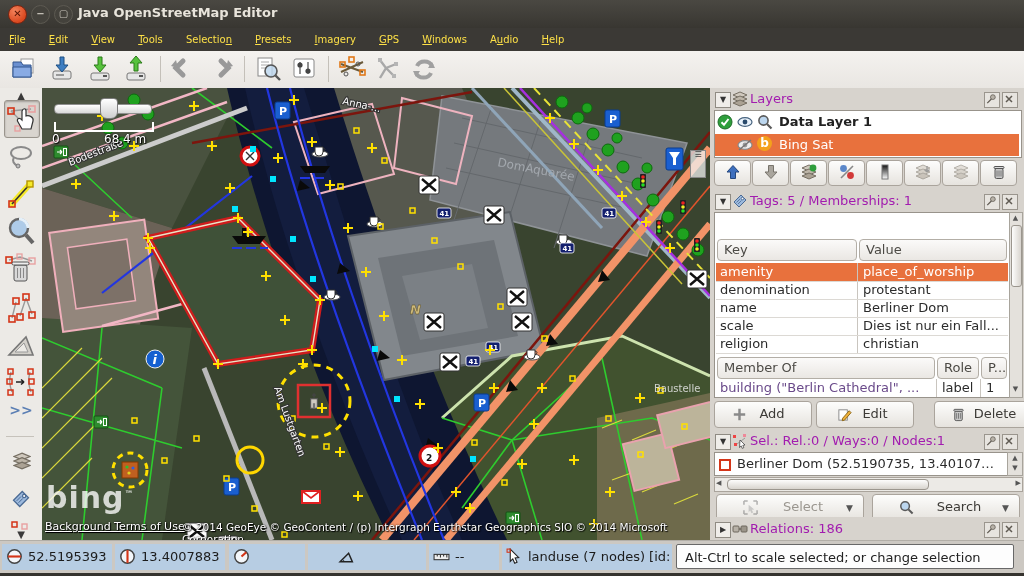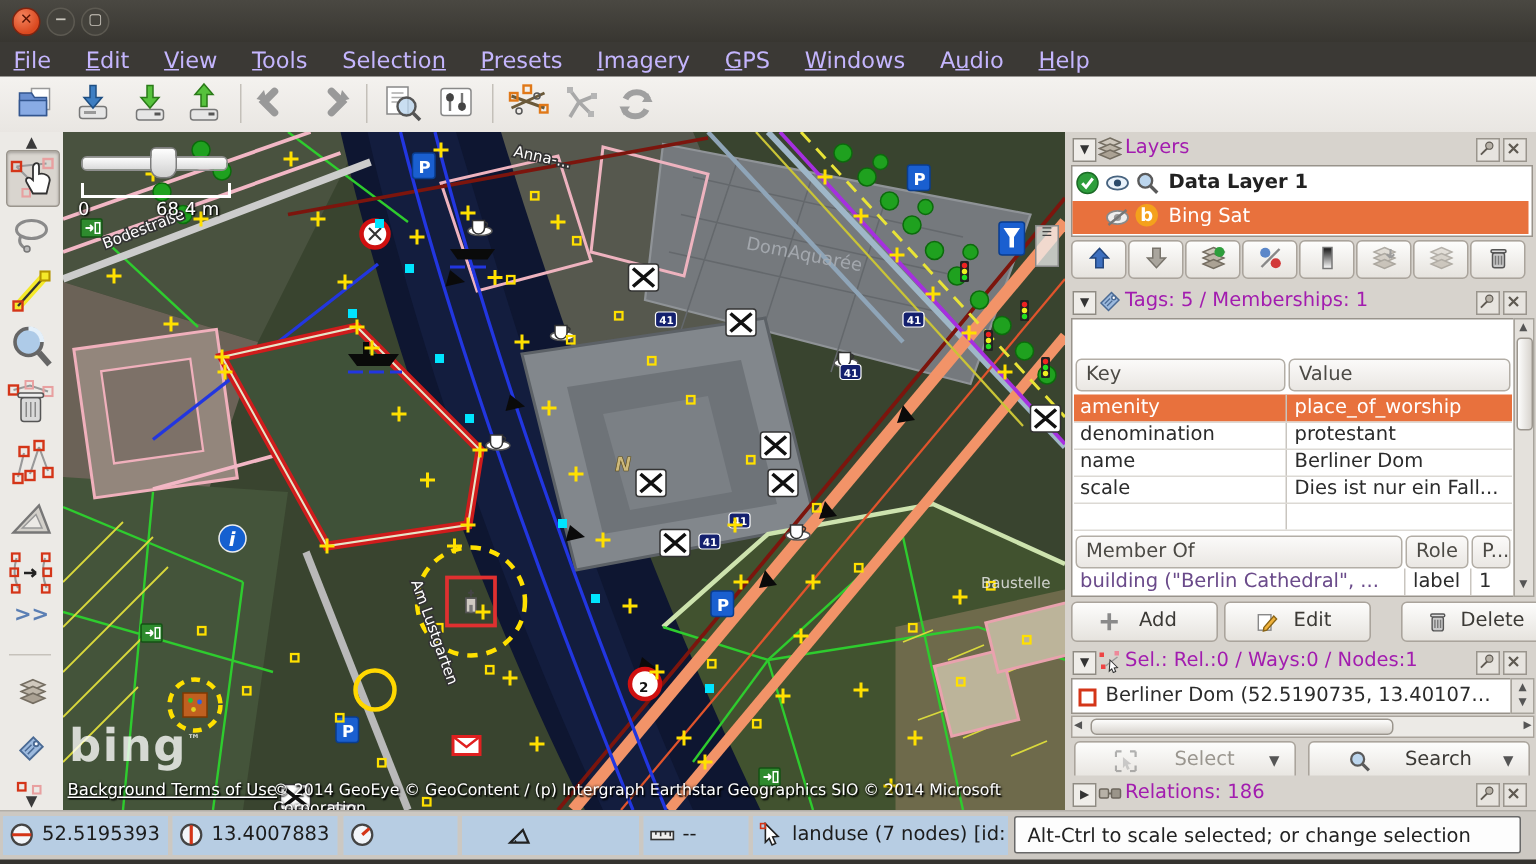--- a/index.html
+++ b/index.html
@@ -7,21 +7,21 @@
        font-family:"DejaVu Sans","Liberation Sans",sans-serif;background:#3b3935;}
   .ab{position:absolute;}
   
   #titlebar{left:0;top:0;width:1024px;height:28px;background:linear-gradient(#4a4842,#383631);border-bottom:1px solid #262420;}
   .wbtn{width:17px;height:17px;border-radius:50%;top:5px;}
   #btn-close{left:8px;background:radial-gradient(circle at 35% 30%,#f4835c,#d9481f 70%);border:1px solid #7e2410;color:#551203;font:bold 10px/15px "DejaVu Sans";text-align:center;}
   #btn-min,#btn-max{background:#44423c;border:1px solid #5d5a52;color:#c9c5bc;font:bold 10px/15px "DejaVu Sans";text-align:center;}
   #btn-min{left:31px;} #btn-max{left:54px;}
   #win-title{left:78px;top:5px;color:#e8e4db;font-size:13px;font-weight:bold;}
   #menubar{left:0;top:28px;width:1024px;height:23px;background:#3b3935;}
-  .menu-item{display:inline-block;padding:3px 9px 0 9px;color:#c4b5fd;font-size:15px;height:20px;}
+  .menu-item{display:inline-block;padding:3px 9px 0 9px;color:#fde047;font-size:10px;height:20px;}
   .menu-item u{text-decoration:underline;}
   
   #toolbar{left:0;top:51px;width:1024px;height:37px;background:linear-gradient(#f4f2ef,#e9e6e2);border-bottom:1px solid #b9b5ae;}
   .tbtn{width:32px;height:30px;top:3px;border-radius:3px;}
   .tsep{width:1px;height:26px;top:5px;background:#c4c0b9;}
   
   #lefttools{left:0;top:88px;width:42px;height:452px;background:#eceae6;border-right:1px solid #b9b5ae;}
   .ltbtn{left:4px;width:34px;height:32px;border-radius:3px;}
   .ltbtn.active{background:#d9d5cf;border:1px solid #9a958d;box-shadow:inset 0 1px 2px rgba(0,0,0,.25);}
   .ltsep{left:6px;width:28px;height:1px;background:#c6c2bb;}
@@ -164,20 +164,21 @@
   </symbol>
 </defs>
 </svg>
 
 <div id="win">
 
   <div class="ab" id="titlebar">
     <div class="ab wbtn" id="btn-close">✕</div>
     <div class="ab wbtn" id="btn-min">−</div>
     <div class="ab wbtn" id="btn-max">▢</div>
+    <div class="ab" id="win-title">Java OpenStreetMap Editor</div>
   </div>
 
   <div class="ab" id="menubar">
     <span class="menu-item"><u>F</u>ile</span>
     <span class="menu-item"><u>E</u>dit</span>
     <span class="menu-item"><u>V</u>iew</span>
     <span class="menu-item"><u>T</u>ools</span>
     <span class="menu-item">Selectio<u>n</u></span>
     <span class="menu-item"><u>P</u>resets</span>
     <span class="menu-item"><u>I</u>magery</span>
@@ -924,20 +925,24 @@
         <span class="cell" style="left:143px;width:148px">protestant</span>
       </div>
       <div class="ab" style="left:1px;top:86px;width:292px;height:18px">
         <span class="cell" style="left:143px;width:148px">Berliner Dom</span>
         <span class="cell" style="left:0;width:142px">name</span>
       </div>
       <div class="ab" style="left:1px;top:104px;width:292px;height:18px">
         <span class="cell" style="left:0;width:142px">scale</span>
         <span class="cell" style="left:143px;width:148px">Dies ist nur ein Fall...</span>
       </div>
+      <div class="ab" style="left:1px;top:122px;width:292px;height:18px">
+        <span class="cell" style="left:0;width:142px">religion</span>
+        <span class="cell" style="left:143px;width:148px">christian</span>
+      </div>
 
       <div class="ab" style="left:142px;top:50px;width:1px;height:90px;background:#c9c5bf"></div>
       <div class="ab" style="left:1px;top:68px;width:292px;height:1px;background:#dcd9d4"></div>
       <div class="ab" style="left:1px;top:86px;width:292px;height:1px;background:#dcd9d4"></div>
       <div class="ab" style="left:1px;top:104px;width:292px;height:1px;background:#dcd9d4"></div>
       <div class="ab" style="left:1px;top:122px;width:292px;height:1px;background:#dcd9d4"></div>
       <div class="ab" style="left:1px;top:140px;width:292px;height:1px;background:#dcd9d4"></div>
 
       <span class="colhdr" style="left:2px;top:144px;width:218px">Member Of</span>
       <span class="colhdr" style="left:222px;top:144px;width:42px">Role</span>

